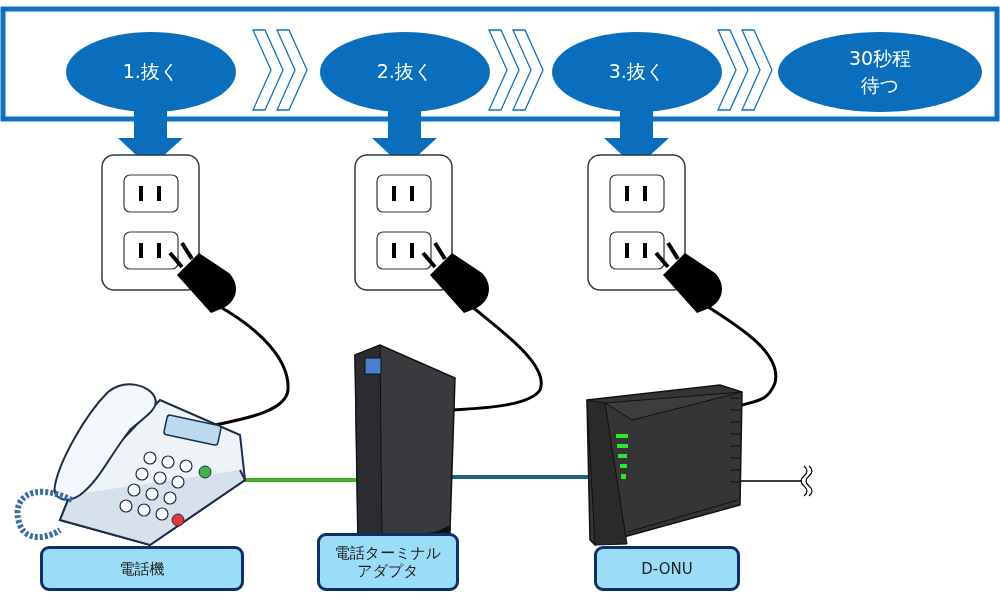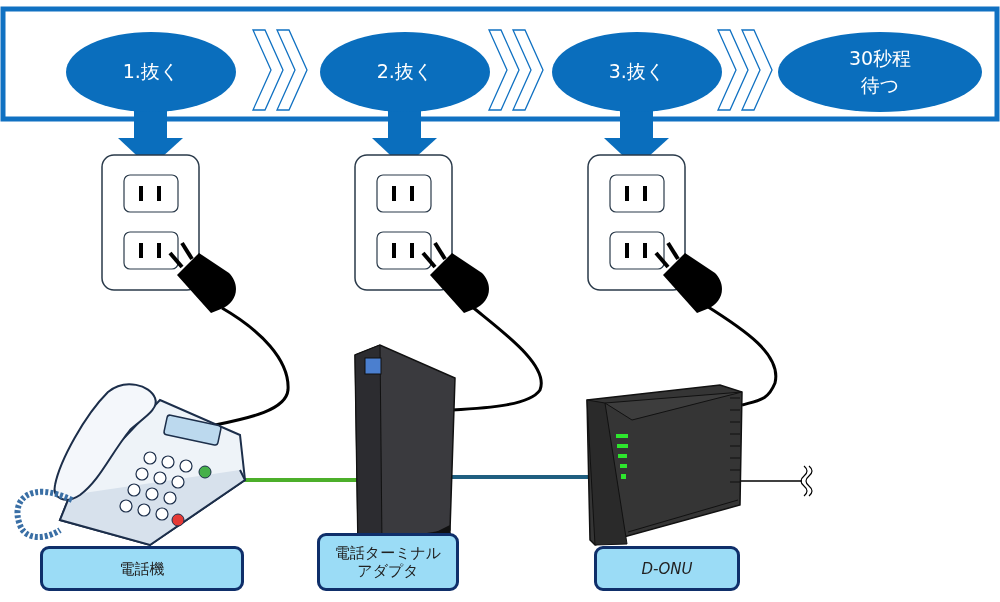--- a/index.html
+++ b/index.html
@@ -184,15 +184,15 @@
   </g>
 </svg>
 
 <div class="label-box" style="left:40px;top:546px;width:204px;height:45px;align-items:center;">
   <span>電話機</span>
 </div>
 <div class="label-box" style="left:317px;top:533px;width:142px;height:58px;">
   <span>電話ターミナル</span>
   <span>アダプタ</span>
 </div>
-<div class="label-box" style="left:594px;top:546px;width:146px;height:45px;font-style:italic;">
+<div class="label-box" style="left:594px;top:546px;width:146px;height:45px;">
   <span>D-ONU</span>
 </div>
 
 </body></html>

